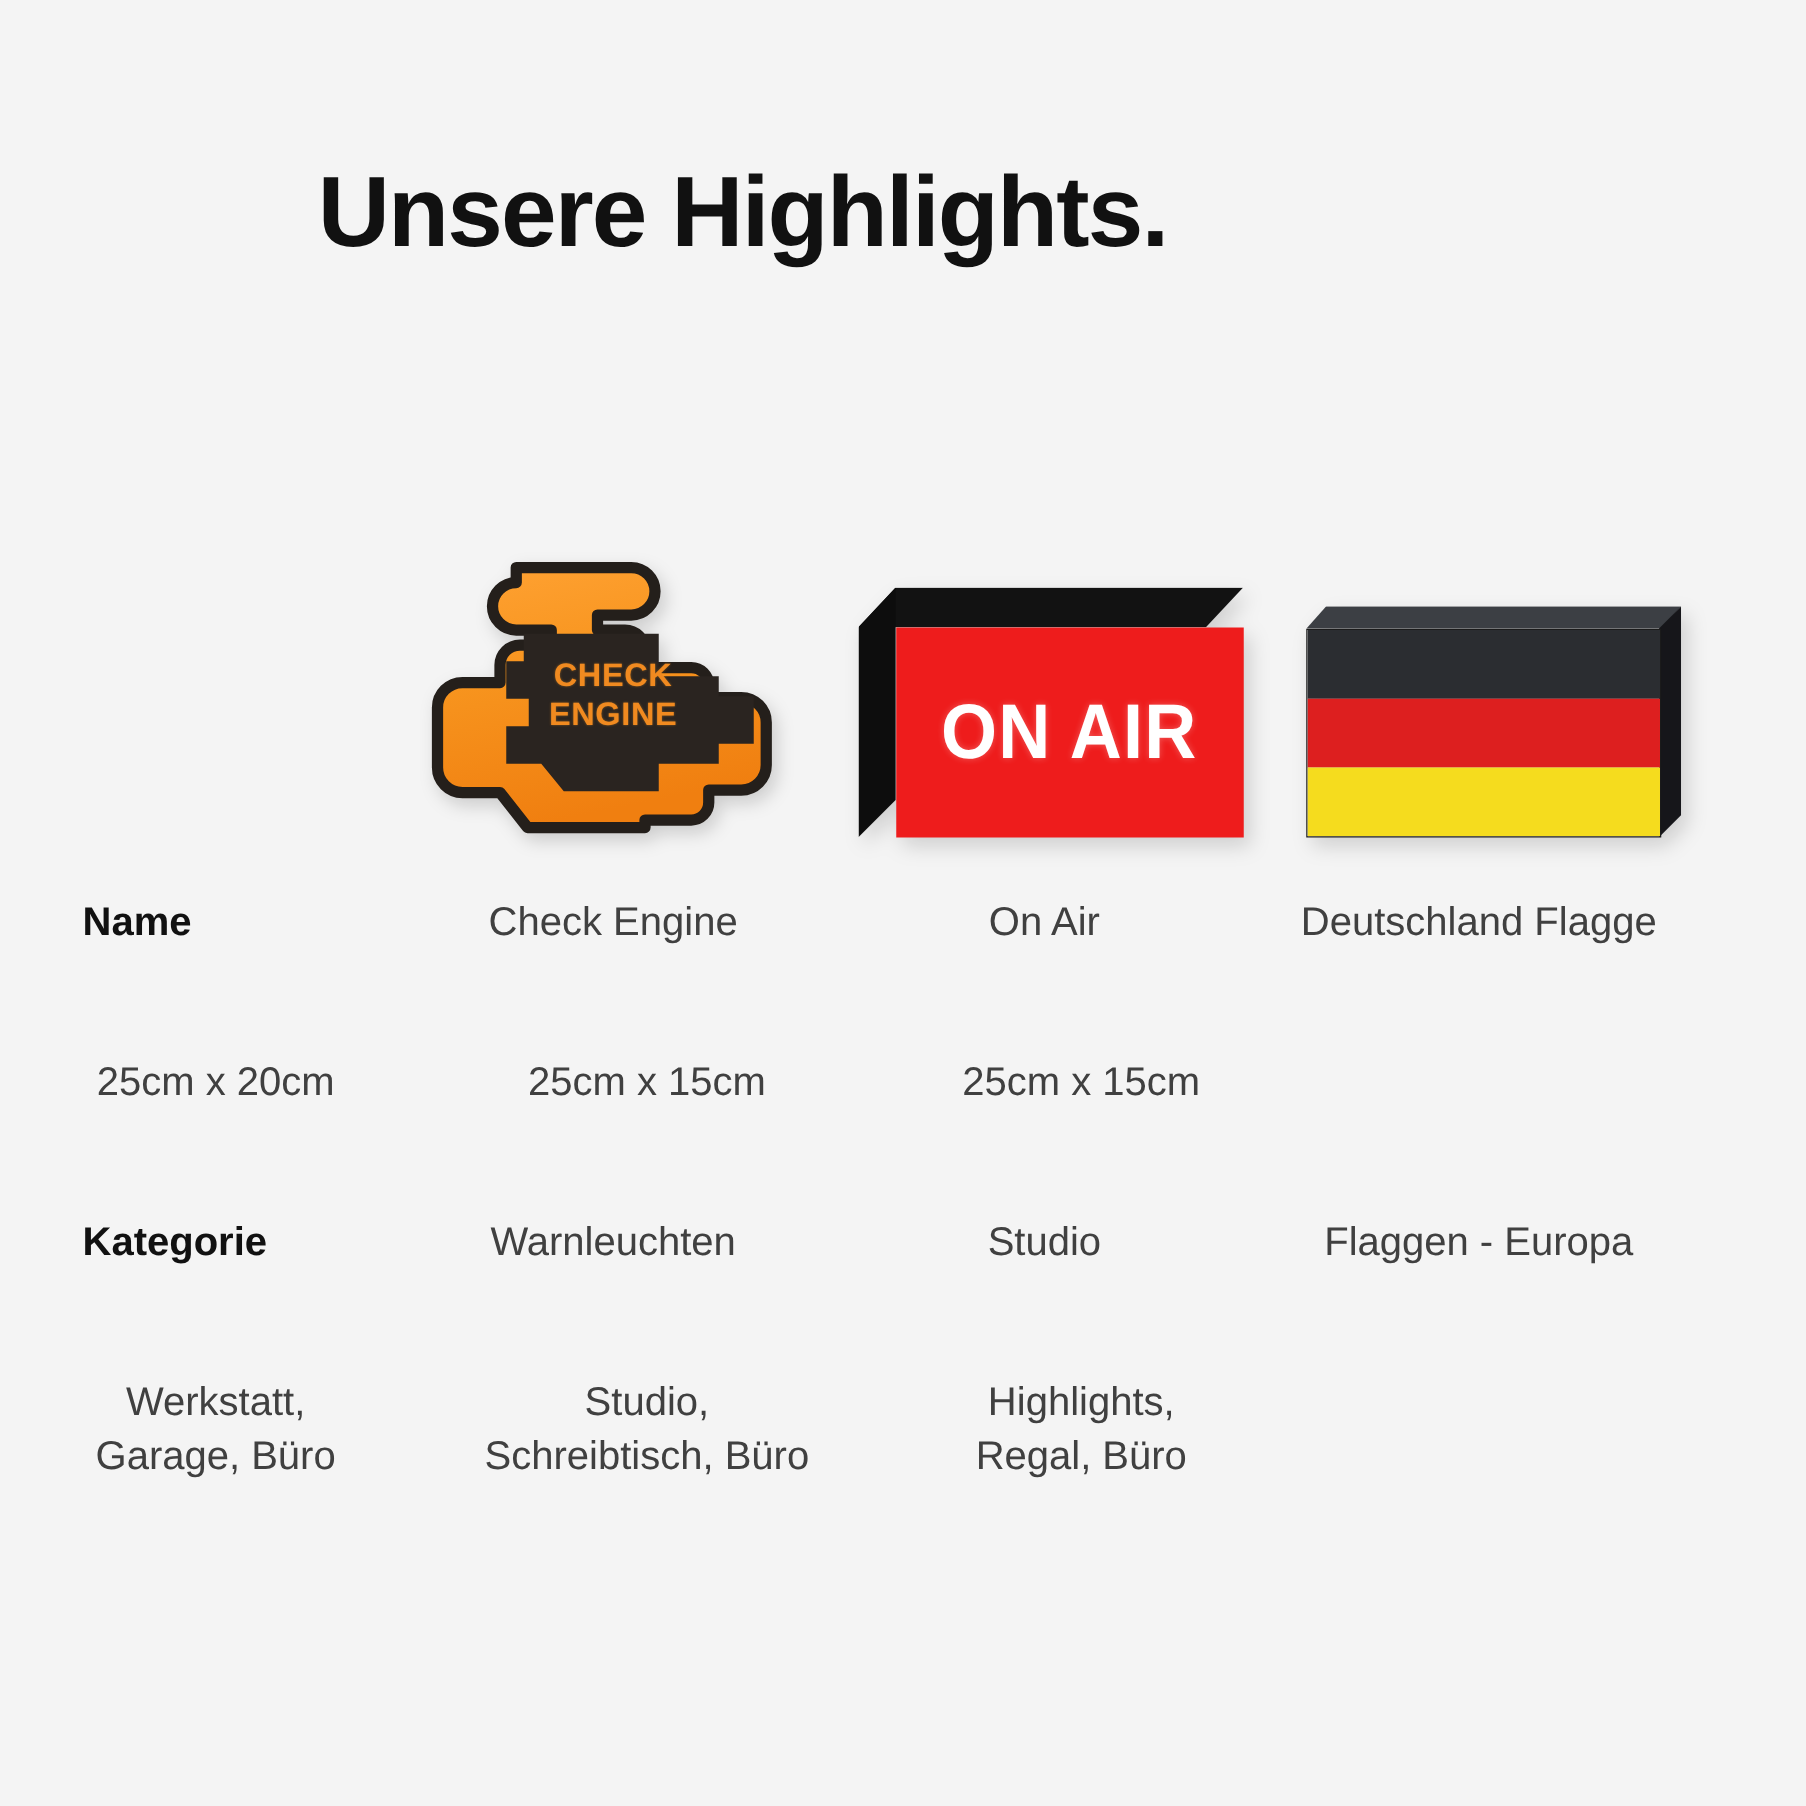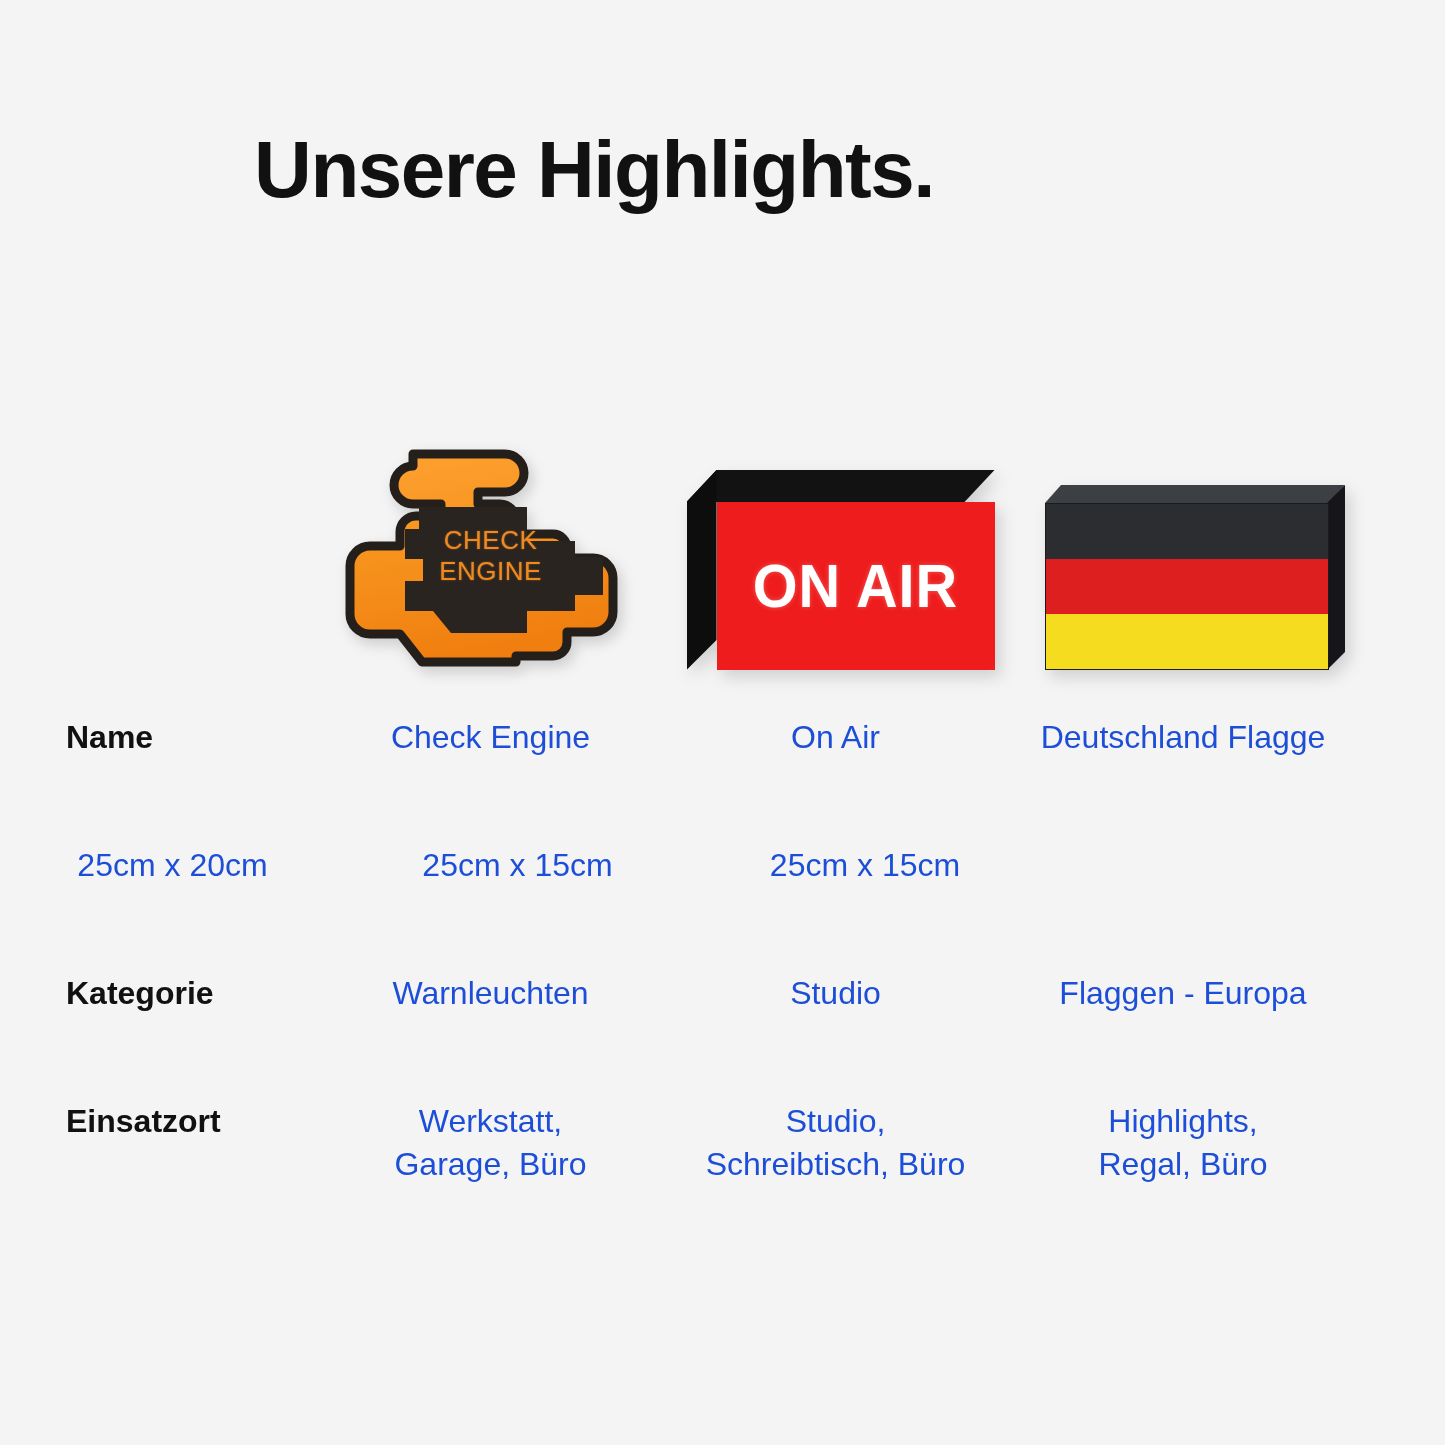--- a/index.html
+++ b/index.html
@@ -57,21 +57,21 @@
     position: relative;
     filter: drop-shadow(4px 6px 7px rgba(0,0,0,0.16));
   }
   .check-engine-lamp svg { display: block; width: 100%; height: 100%; }
   .ce-text {
     position: absolute;
     left: 0; right: 0;
     top: 80px;
     text-align: center;
     color: #f08a20;
-    font-weight: normal;
+    font-weight: bold;
     font-size: 26px;
     line-height: 1.18;
     letter-spacing: 0.5px;
     pointer-events: none;
     text-shadow: 0 0 2px rgba(255,160,40,0.45);
   }
 
   
   .onair-box {
     position: relative;
@@ -167,21 +167,21 @@
     font-weight: bold;
     color: #111111;
     line-height: 1.35;
     padding-top: 24px;
   }
   .spec-value {
     width: 345px;
     text-align: center;
     font-size: 32px;
     font-weight: normal;
-    color: #1d4ed8;
+    color: #404040;
     line-height: 1.35;
     padding-top: 24px;
     box-sizing: border-box;
   }
   .spec-value.v3 { width: 350px; }
   .spec-value .vline { display: block; }
 </style>
 </head>
 <body>
 
@@ -251,21 +251,20 @@
   </div>
 
   <div class="spec-row">
     <div class="spec-label">Kategorie</div>
     <div class="spec-value v1">Warnleuchten</div>
     <div class="spec-value v2">Studio</div>
     <div class="spec-value v3">Flaggen - Europa</div>
   </div>
 
   <div class="spec-row row-last">
-    <div class="spec-label">Einsatzort</div>
     <div class="spec-value v1">
       <span class="vline">Werkstatt,</span>
       <span class="vline">Garage, Büro</span>
     </div>
     <div class="spec-value v2">
       <span class="vline">Studio,</span>
       <span class="vline">Schreibtisch, Büro</span>
     </div>
     <div class="spec-value v3">
       <span class="vline">Highlights,</span>

